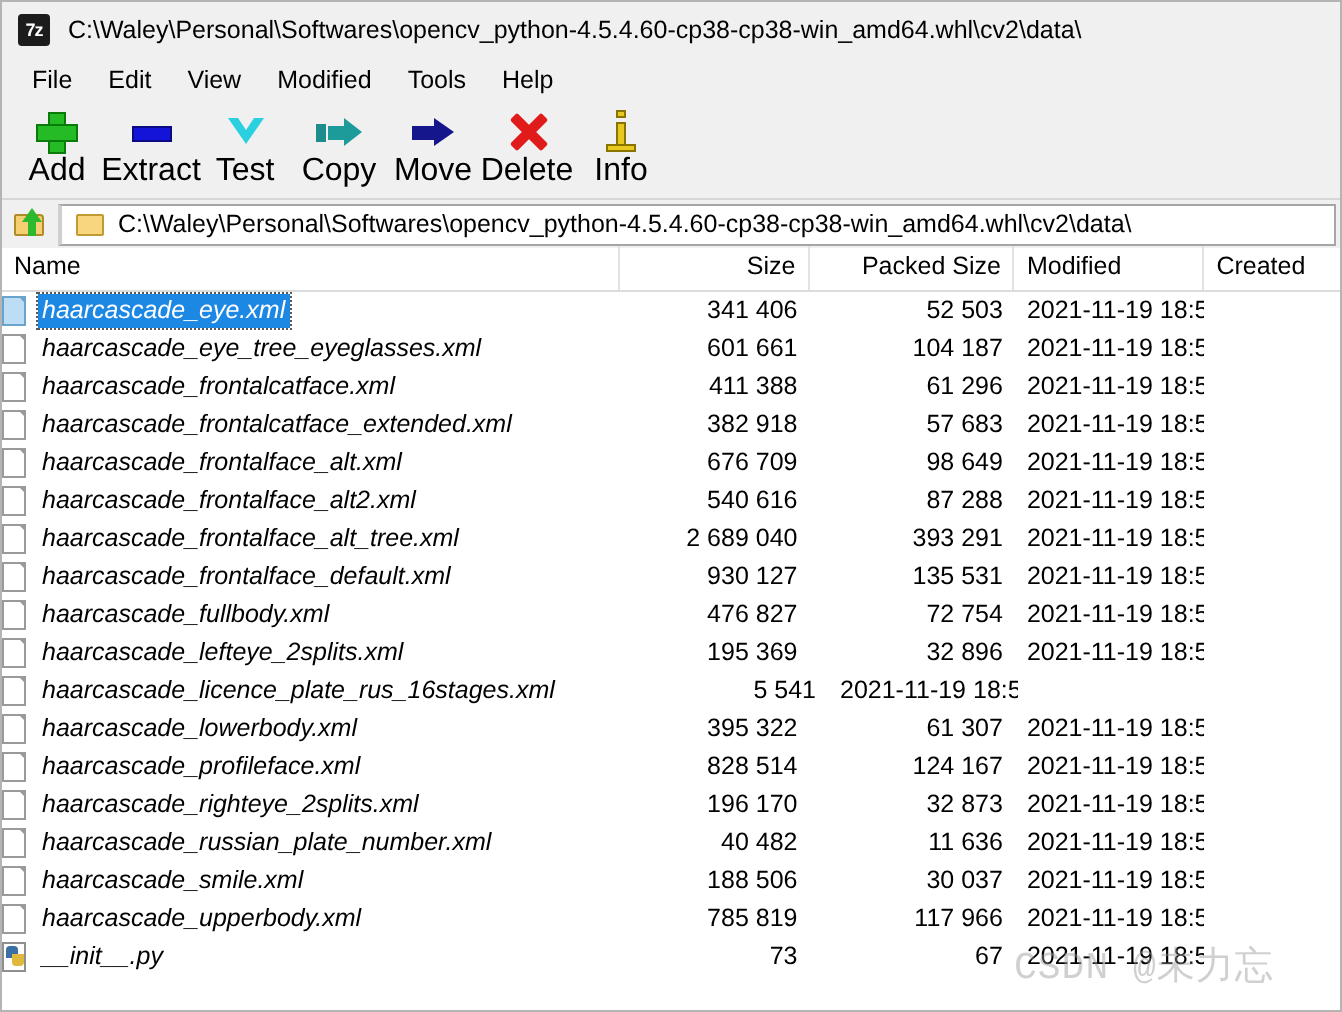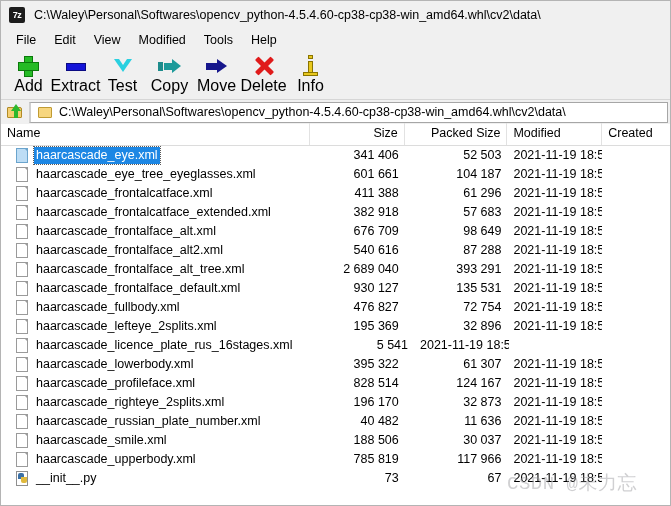--- a/index.html
+++ b/index.html
@@ -314,21 +314,22 @@
     line-height: 19px;
     box-sizing: border-box;
     padding: 0 6px;
     white-space: nowrap;
     overflow: hidden;
   }
   .c-name {
     width: 310px;
     display: flex;
     align-items: center;
-    padding: 0 0 0 15px;
+    padding: 0 0 0 0;
+    font-style: italic;
   }
   .c-size    { width: 95px;  text-align: right; }
   .c-packed  { width: 103px; text-align: right; }
   .c-mod     { width: 95px;  text-align: left; }
   .c-created { width: 68px; }
 
   .fileicon {
     width: 12px;
     height: 15px;
     position: relative;

